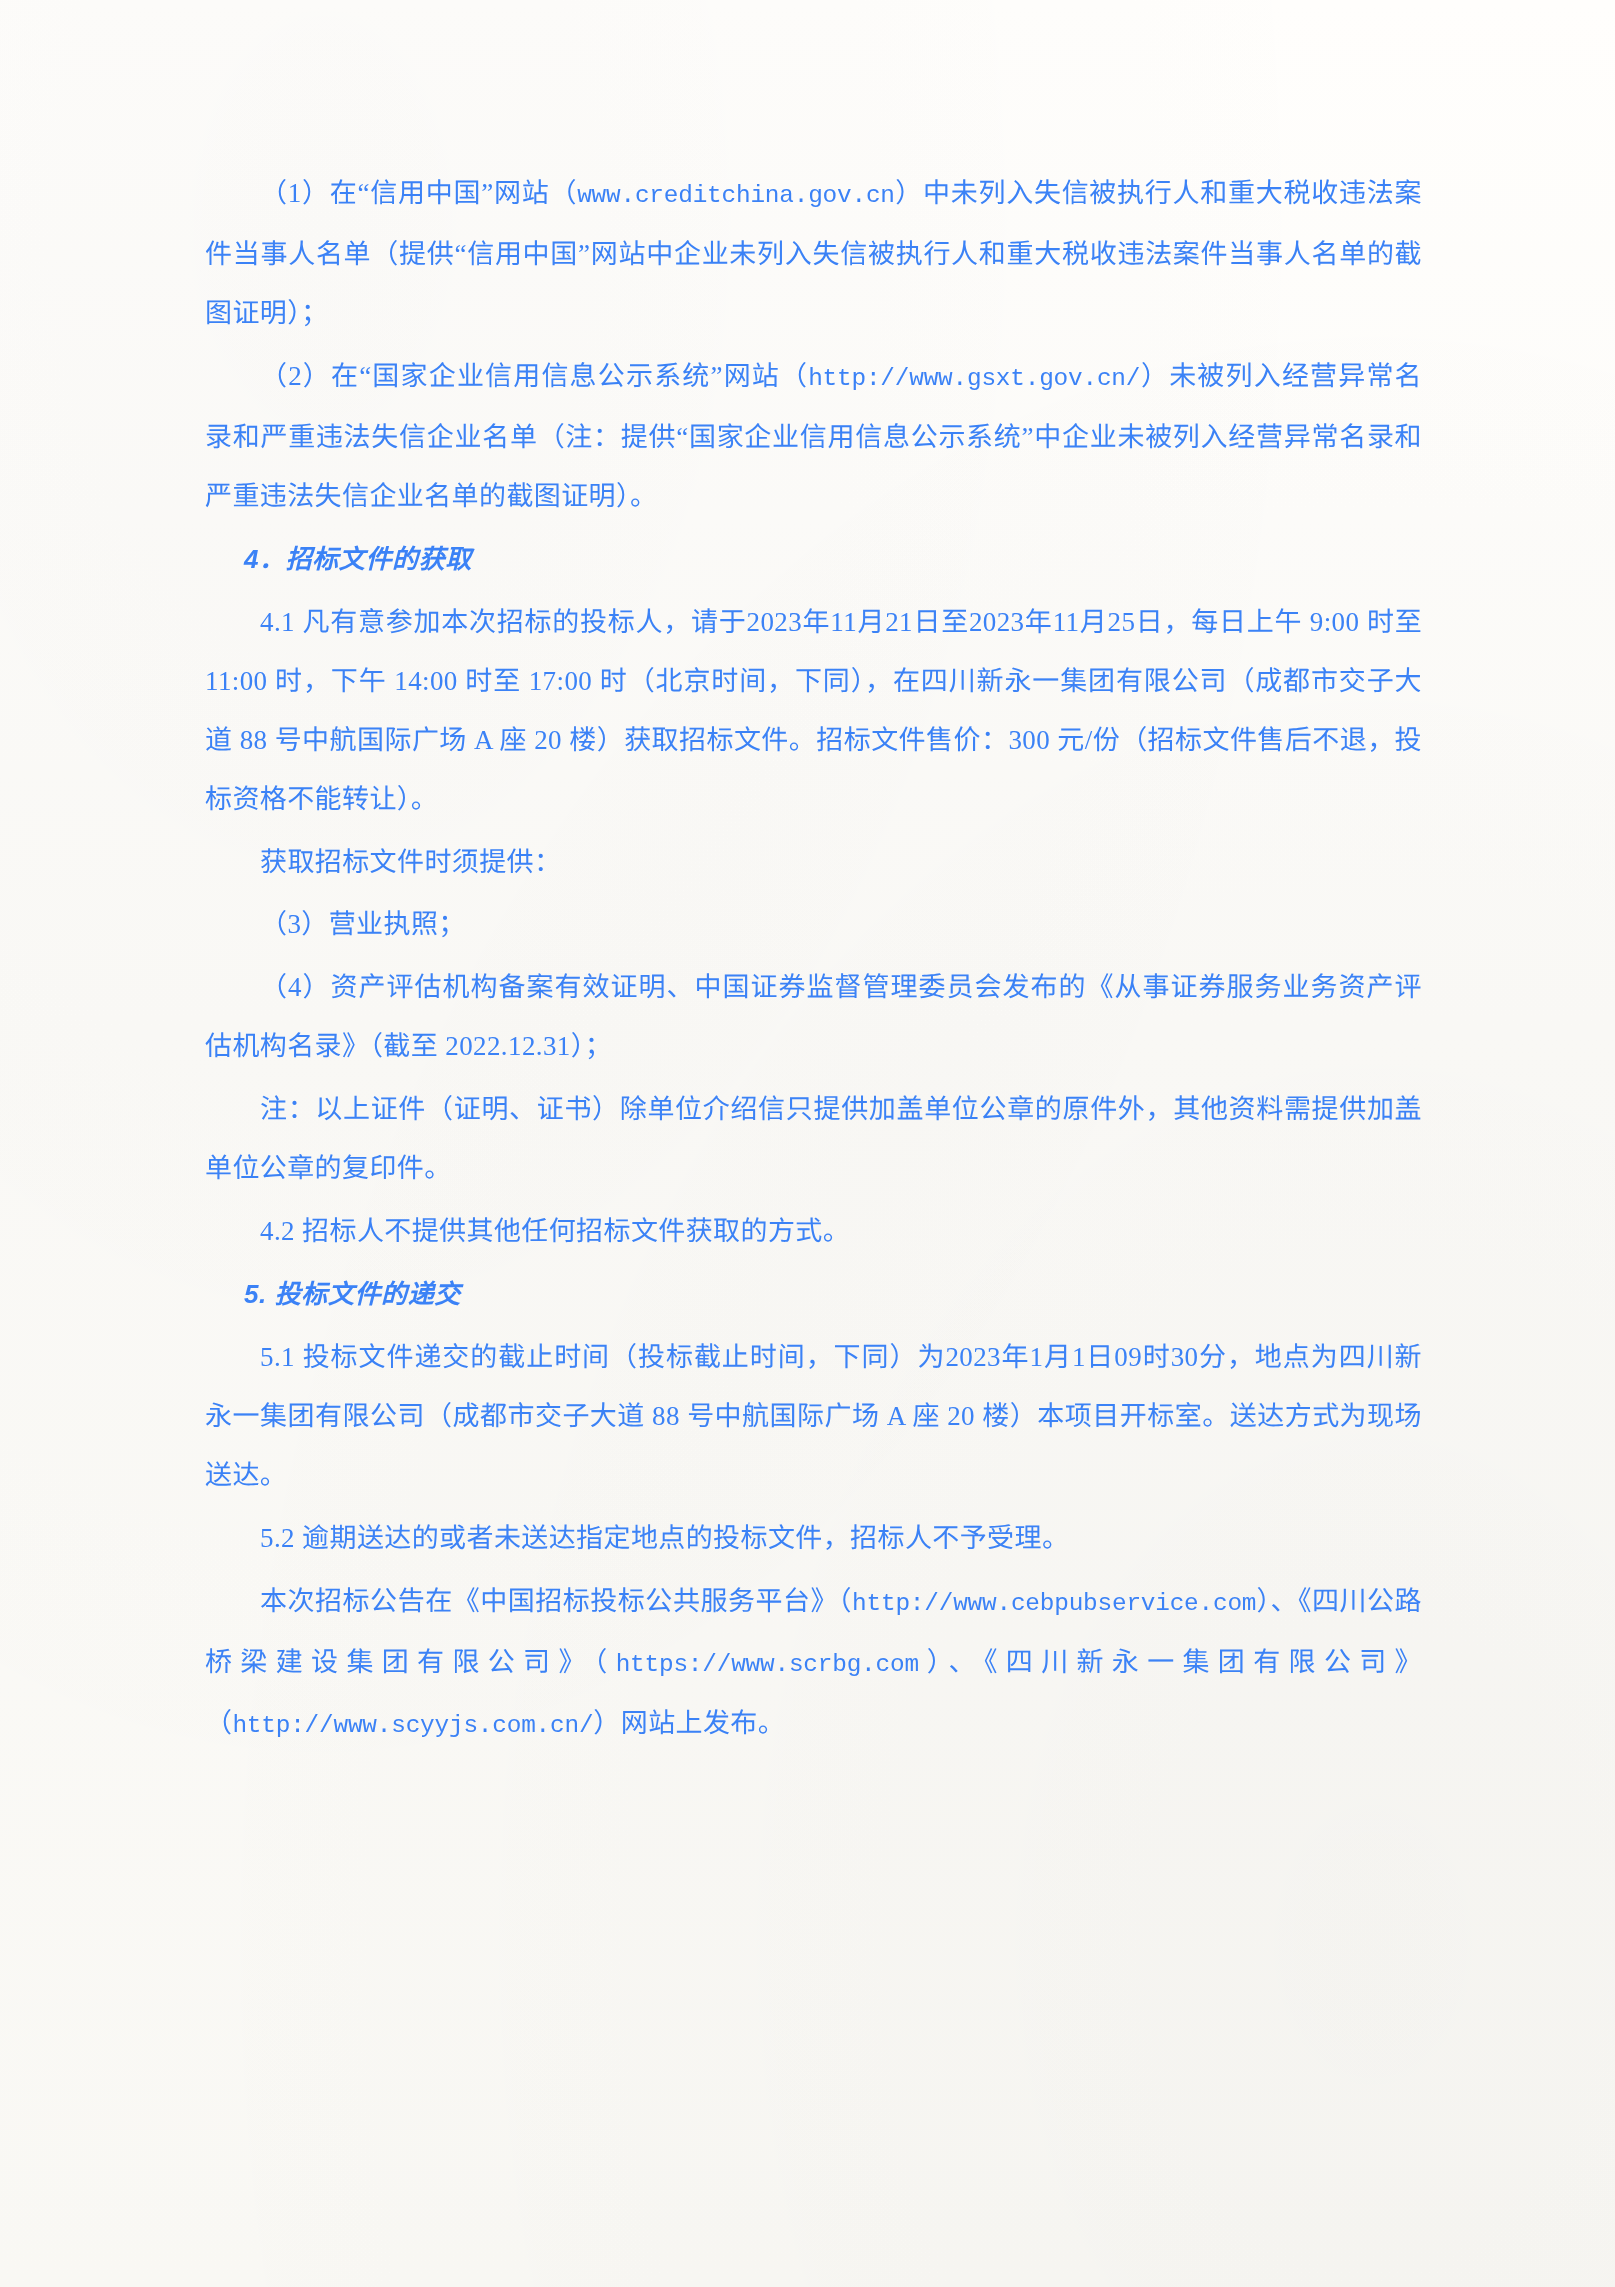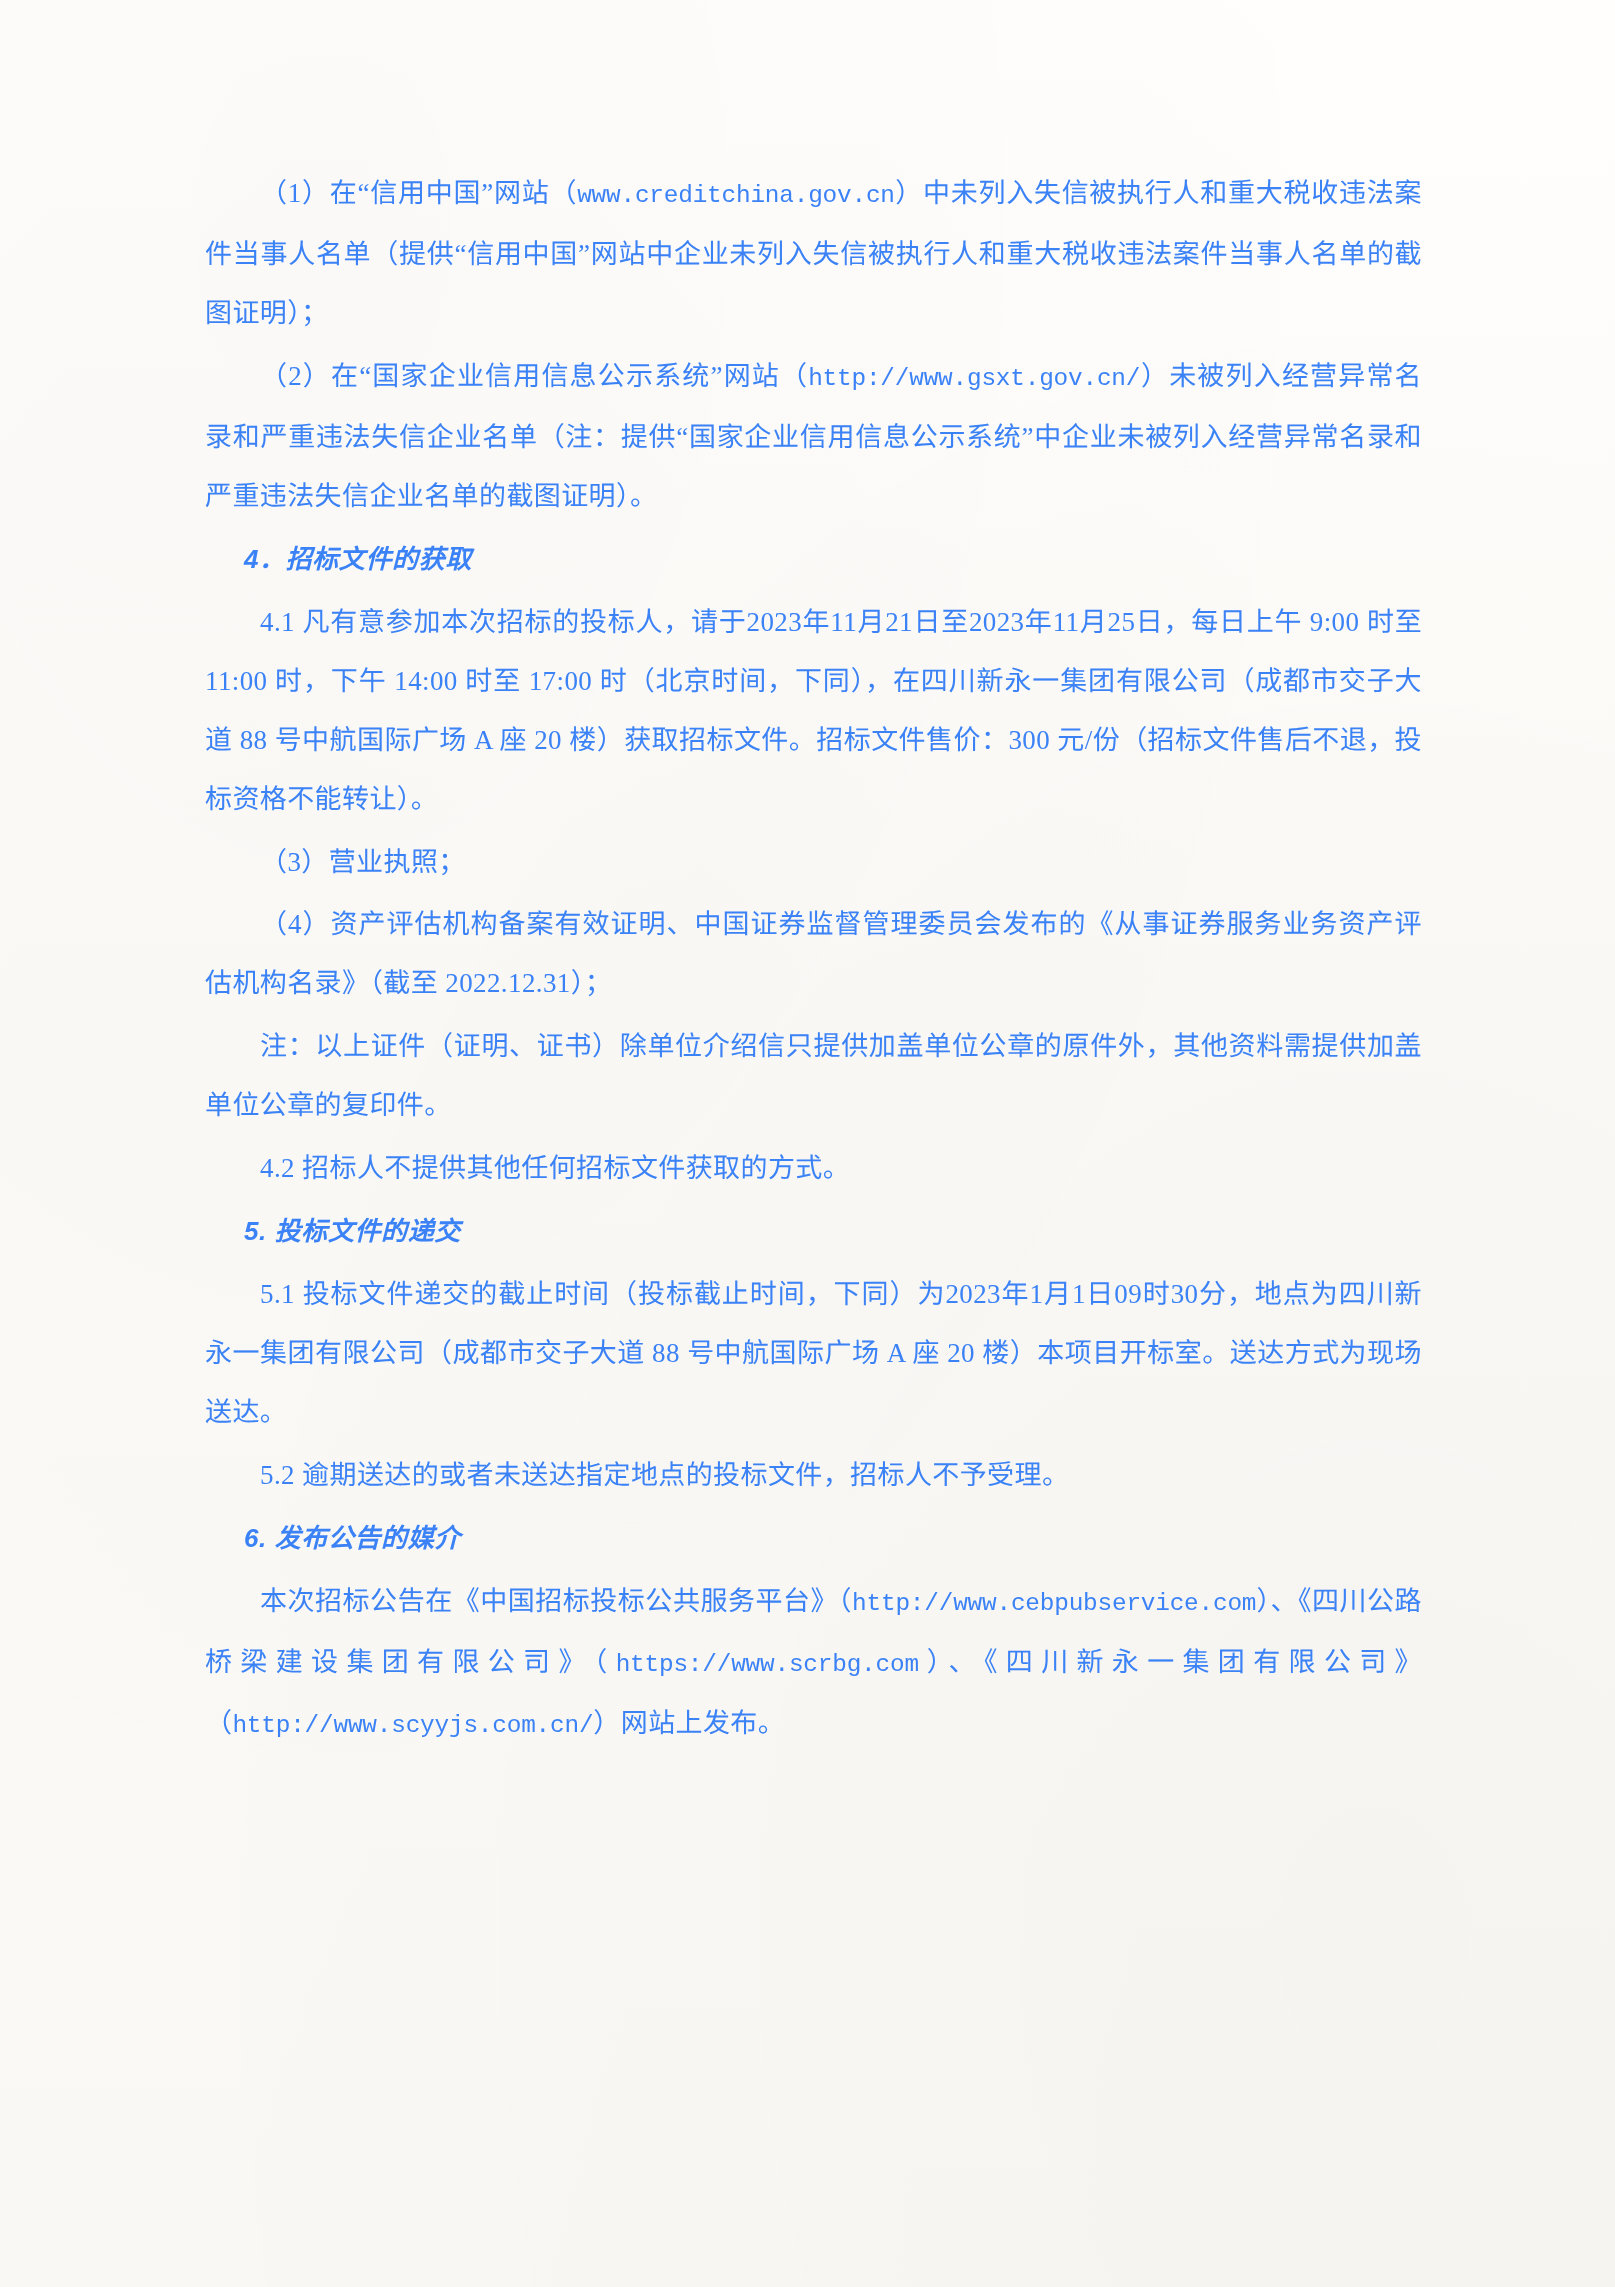--- a/index.html
+++ b/index.html
@@ -73,34 +73,34 @@
 
     <div>
       <p class="indent"><span>（1）在“信用中国”网站（</span><span class="mono">www.creditchina.gov.cn</span><span>）中未列入失信被执行人和重大税收违法案件当事人名单（提供“信用中国”网站中企业未列入失信被执行人和重大税收违法案件当事人名单的截图证明）；</span></p>
       <p class="indent"><span>（2）在“国家企业信用信息公示系统”网站（</span><span class="mono">http://www.gsxt.gov.cn/</span><span>）未被列入经营异常名录和严重违法失信企业名单（注：提供“国家企业信用信息公示系统”中企业未被列入经营异常名录和严重违法失信企业名单的截图证明）。</span></p>
     </div>
 
     <p class="heading">4．招标文件的获取</p>
 
     <div>
       <p class="indent"><span>4.1 凡有意参加本次招标的投标人，请于</span><span class="u">2023</span><span>年</span><span class="u">11</span><span>月</span><span class="u">21</span><span>日至</span><span class="u">2023</span><span>年</span><span class="u">11</span><span>月</span><span class="u">25</span><span>日，每日上午 9:00 时至 11:00 时，下午 14:00 时至 17:00 时（北京时间，下同），在</span><span class="u">四川新永一集团有限公司（成都市交子大道 88 号中航国际广场 A 座 20 楼）</span><span>获取招标文件。招标文件售价：300 元/份（招标文件售后不退，投标资格不能转让）。</span></p>
+      <p class="indent"><span>获取招标文件时须提供：</span></p>
       <p class="indent"><span>（3）营业执照；</span></p>
       <p class="indent"><span>（4）资产评估机构备案有效证明、中国证券监督管理委员会发布的《从事证券服务业务资产评估机构名录》（截至 2022.12.31）；</span></p>
       <p class="indent"><span>注：以上证件（证明、证书）除单位介绍信只提供加盖单位公章的原件外，其他资料需提供加盖单位公章的复印件。</span></p>
       <p class="indent"><span>4.2 招标人不提供其他任何招标文件获取的方式。</span></p>
     </div>
 
     <p class="heading">5. 投标文件的递交</p>
 
     <div>
       <p class="indent"><span>5.1 投标文件递交的截止时间（投标截止时间，下同）为</span><span class="u">2023</span><span>年</span><span class="u">1</span><span>月</span><span class="u">1</span><span>日</span><span class="u">09</span><span>时</span><span class="u">30</span><span>分，地点为</span><span class="u">四川新永一集团有限公司（成都市交子大道 88 号中航国际广场 A 座 20 楼）本项目开标室。</span><span>送达方式为现场送达。</span></p>
       <p class="indent"><span>5.2 逾期送达的或者未送达指定地点的投标文件，招标人不予受理。</span></p>
     </div>
 
-    <p class="heading">6. 发布公告的媒介</p>
 
     <div>
       <p class="indent"><span>本次招标公告在</span><span class="u">《中国招标投标公共服务平台》（</span><span class="u mono">http://www.cebpubservice.com</span><span class="u">）、《四川公路桥梁建设集团有限公司》（</span><span class="u mono">https://www.scrbg.com</span><span class="u">）、《四川新永一集团有限公司》（</span><span class="u mono">http://www.scyyjs.com.cn/</span><span class="u">）</span><span>网站上发布。</span></p>
     </div>
 
   </div>
 </div>
 
 
 </body></html>

